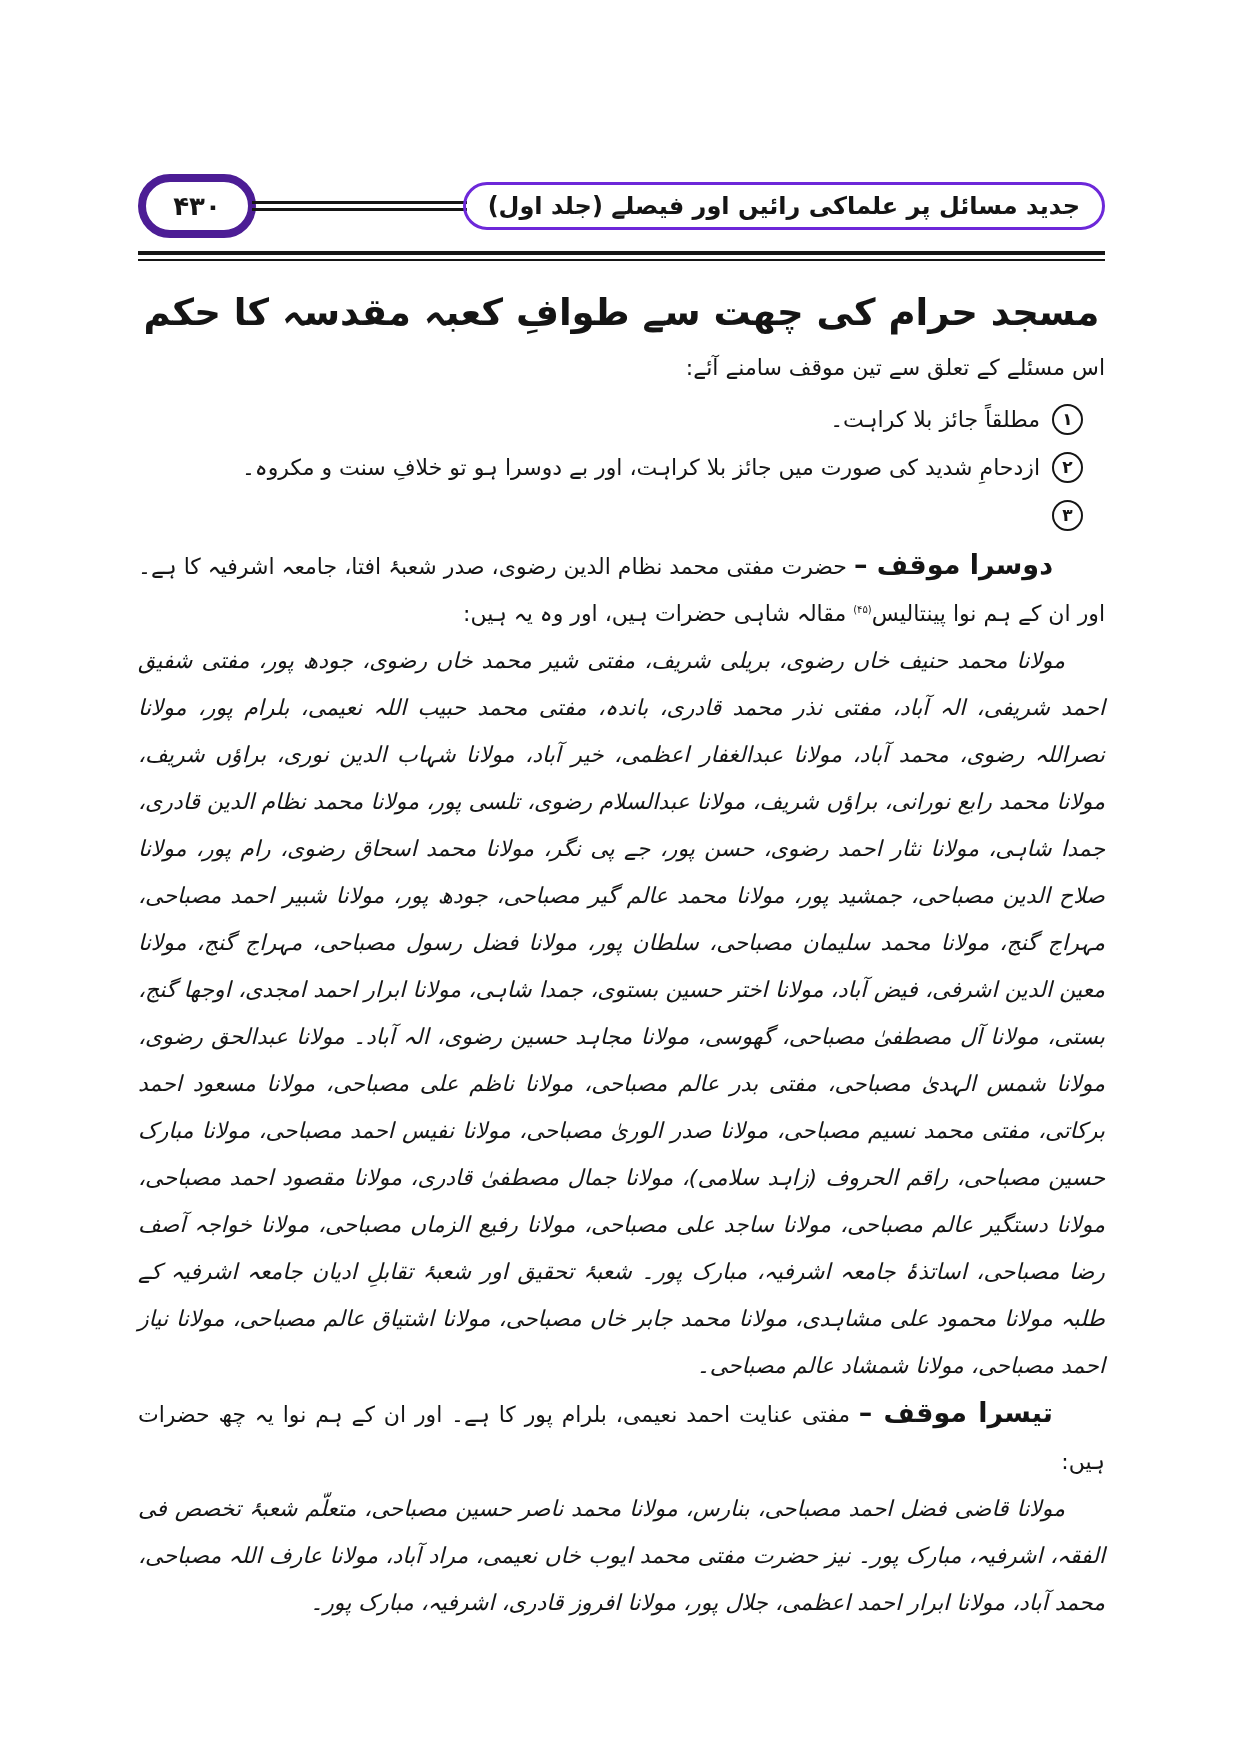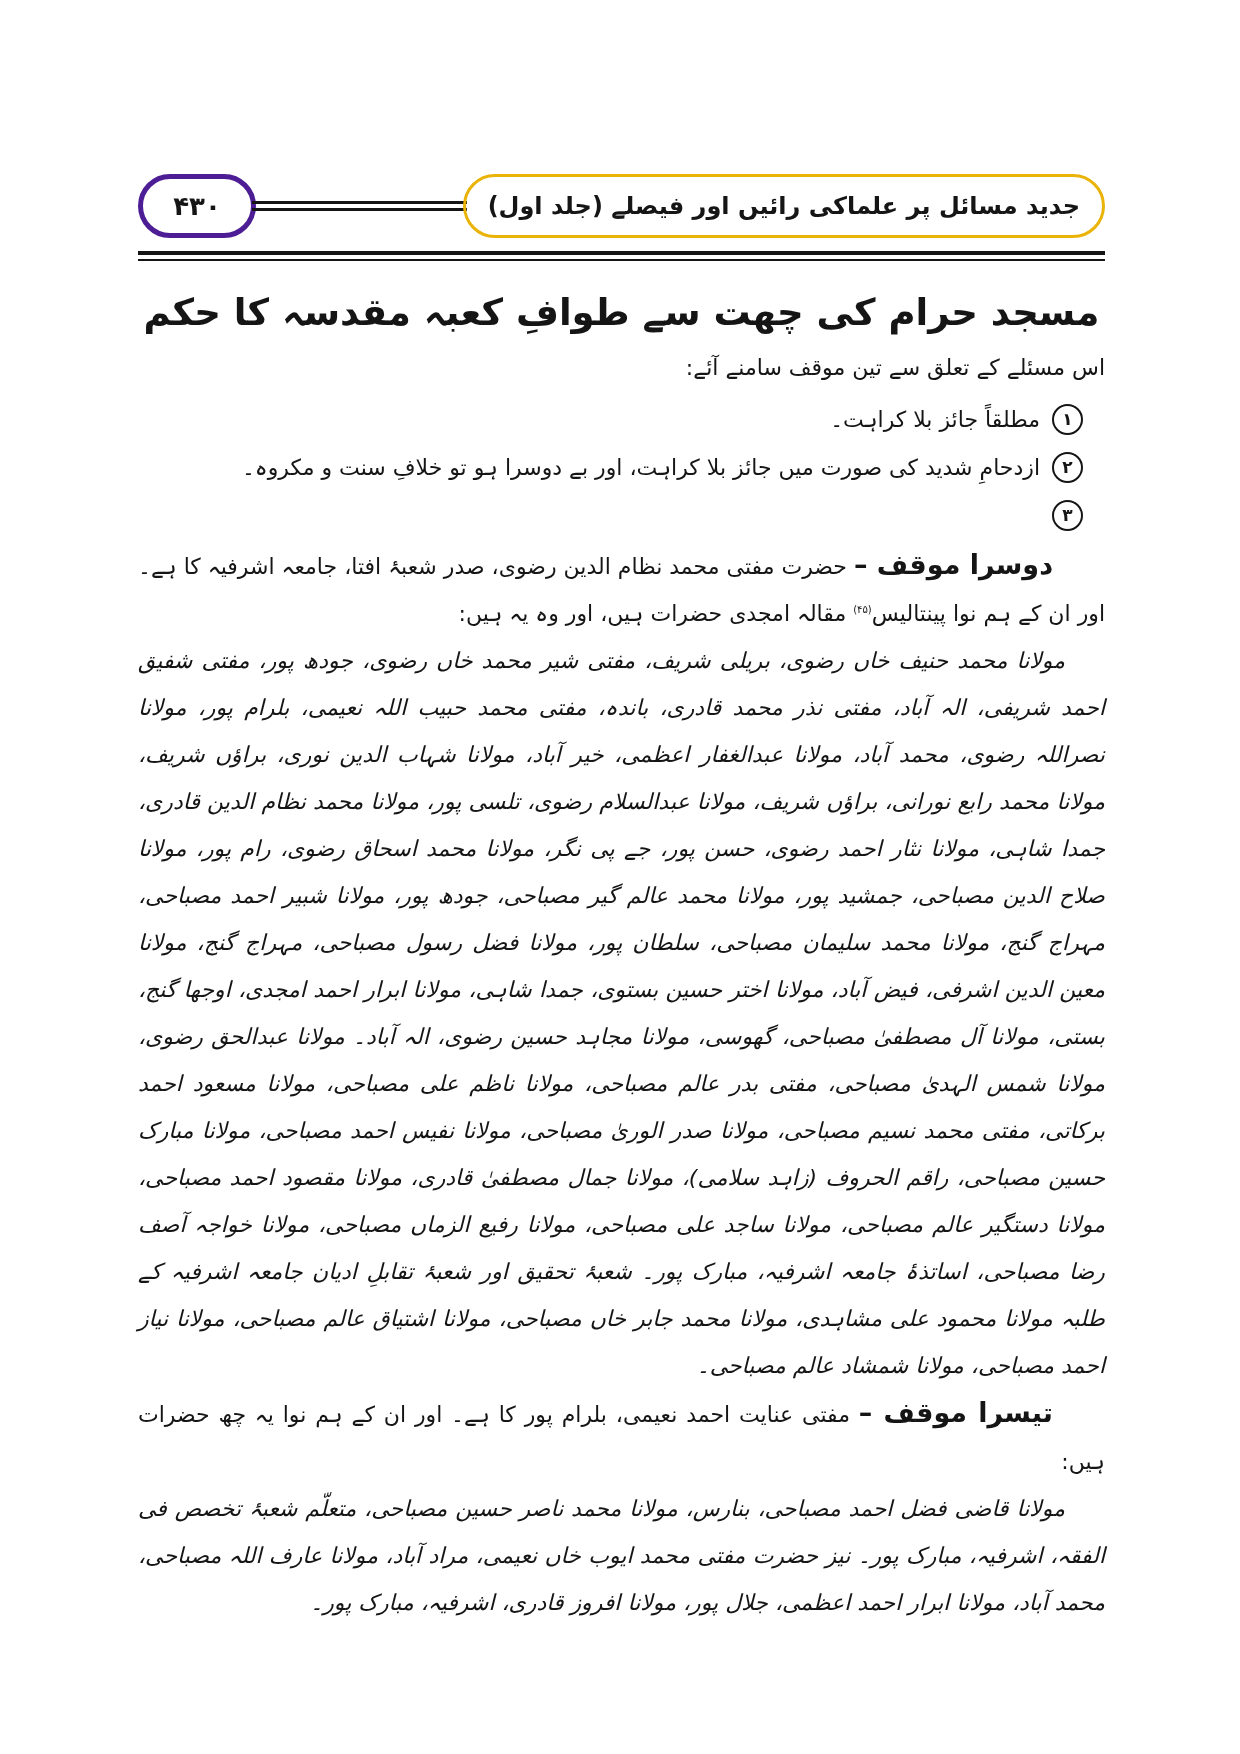--- a/index.html
+++ b/index.html
@@ -18,37 +18,37 @@
   
   .header-row {
     direction: ltr;
     display: flex;
     align-items: center;
     height: 72px;
   }
   .page-pill {
     flex: 0 0 auto;
     min-width: 118px; height: 64px;
-    border: 5px solid #4c1d95;
+    border: 8px solid #4c1d95;
     border-radius: 34px;
     display: flex; align-items: center; justify-content: center;
     font-size: 26px; font-weight: bold;
     padding: 0 14px;
   }
   .header-connector {
     flex: 1 1 auto;
     height: 10px;
     border-top: 3px solid #151515;
     border-bottom: 3px solid #151515;
     margin: 0 -4px;
   }
   .title-pill {
     flex: 0 0 auto;
-    height: 64px;
-    border: 3px solid #eab308;
+    height: 48px;
+    border: 3px solid #6d28d9;
     border-radius: 36px;
     display: flex; align-items: center; justify-content: center;
     font-size: 24px; font-weight: bold;
     padding: 0 22px;
     direction: rtl;
     white-space: nowrap;
   }
   .header-rule {
     margin-top: 9px;
     height: 10px;
@@ -146,21 +146,21 @@
       </div>
       <div class="position-item">
         <span class="position-marker">۳</span>
       </div>
     </div>
 
 
     <p class="section-para">
       <span class="section-heading">دوسرا موقف –</span>
       <span>حضرت مفتی محمد نظام الدین رضوی، صدر شعبۂ افتا، جامعہ اشرفیہ کا ہے۔ اور ان کے ہم نوا پینتالیس</span><sup class="footnote">(۴۵)</sup>
-      <span>مقالہ امجدی حضرات ہیں، اور وہ یہ ہیں:</span>
+      <span>مقالہ شاہی حضرات ہیں، اور وہ یہ ہیں:</span>
     </p>
 
     <p class="names-para">مولانا محمد حنیف خاں رضوی، بریلی شریف، مفتی شیر محمد خاں رضوی، جودھ پور، مفتی شفیق احمد شریفی، الہ آباد، مفتی نذر محمد قادری، باندہ، مفتی محمد حبیب اللہ نعیمی، بلرام پور، مولانا نصراللہ رضوی، محمد آباد، مولانا عبدالغفار اعظمی، خیر آباد، مولانا شہاب الدین نوری، براؤں شریف، مولانا محمد رابع نورانی، براؤں شریف، مولانا عبدالسلام رضوی، تلسی پور، مولانا محمد نظام الدین قادری، جمدا شاہی، مولانا نثار احمد رضوی، حسن پور، جے پی نگر، مولانا محمد اسحاق رضوی، رام پور، مولانا صلاح الدین مصباحی، جمشید پور، مولانا محمد عالم گیر مصباحی، جودھ پور، مولانا شبیر احمد مصباحی، مہراج گنج، مولانا محمد سلیمان مصباحی، سلطان پور، مولانا فضل رسول مصباحی، مہراج گنج، مولانا معین الدین اشرفی، فیض آباد، مولانا اختر حسین بستوی، جمدا شاہی، مولانا ابرار احمد امجدی، اوجھا گنج، بستی، مولانا آل مصطفیٰ مصباحی، گھوسی، مولانا مجاہد حسین رضوی، الہ آباد۔ مولانا عبدالحق رضوی، مولانا شمس الہدیٰ مصباحی، مفتی بدر عالم مصباحی، مولانا ناظم علی مصباحی، مولانا مسعود احمد برکاتی، مفتی محمد نسیم مصباحی، مولانا صدر الوریٰ مصباحی، مولانا نفیس احمد مصباحی، مولانا مبارک حسین مصباحی، راقم الحروف (زاہد سلامی)، مولانا جمال مصطفیٰ قادری، مولانا مقصود احمد مصباحی، مولانا دستگیر عالم مصباحی، مولانا ساجد علی مصباحی، مولانا رفیع الزماں مصباحی، مولانا خواجہ آصف رضا مصباحی، اساتذۂ جامعہ اشرفیہ، مبارک پور۔ شعبۂ تحقیق اور شعبۂ تقابلِ ادیان جامعہ اشرفیہ کے طلبہ مولانا محمود علی مشاہدی، مولانا محمد جابر خاں مصباحی، مولانا اشتیاق عالم مصباحی، مولانا نیاز احمد مصباحی، مولانا شمشاد عالم مصباحی۔</p>
 
     <p class="section-para">
       <span class="section-heading">تیسرا موقف –</span>
       <span>مفتی عنایت احمد نعیمی، بلرام پور کا ہے۔ اور ان کے ہم نوا یہ چھ حضرات ہیں:</span>
     </p>
 
     <p class="names-para">مولانا قاضی فضل احمد مصباحی، بنارس، مولانا محمد ناصر حسین مصباحی، متعلّم شعبۂ تخصص فی الفقہ، اشرفیہ، مبارک پور۔ نیز حضرت مفتی محمد ایوب خاں نعیمی، مراد آباد، مولانا عارف اللہ مصباحی، محمد آباد، مولانا ابرار احمد اعظمی، جلال پور، مولانا افروز قادری، اشرفیہ، مبارک پور۔</p>

